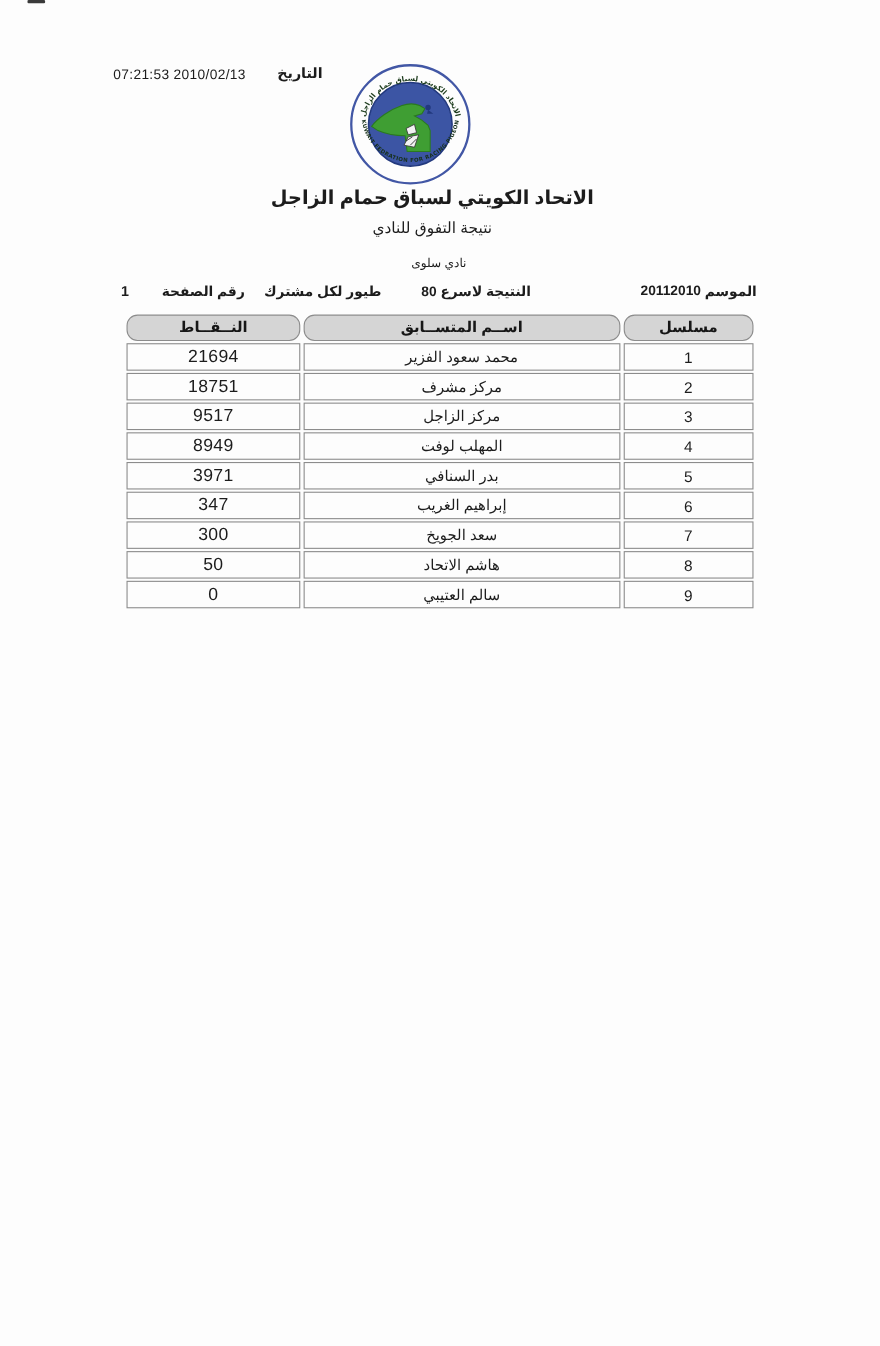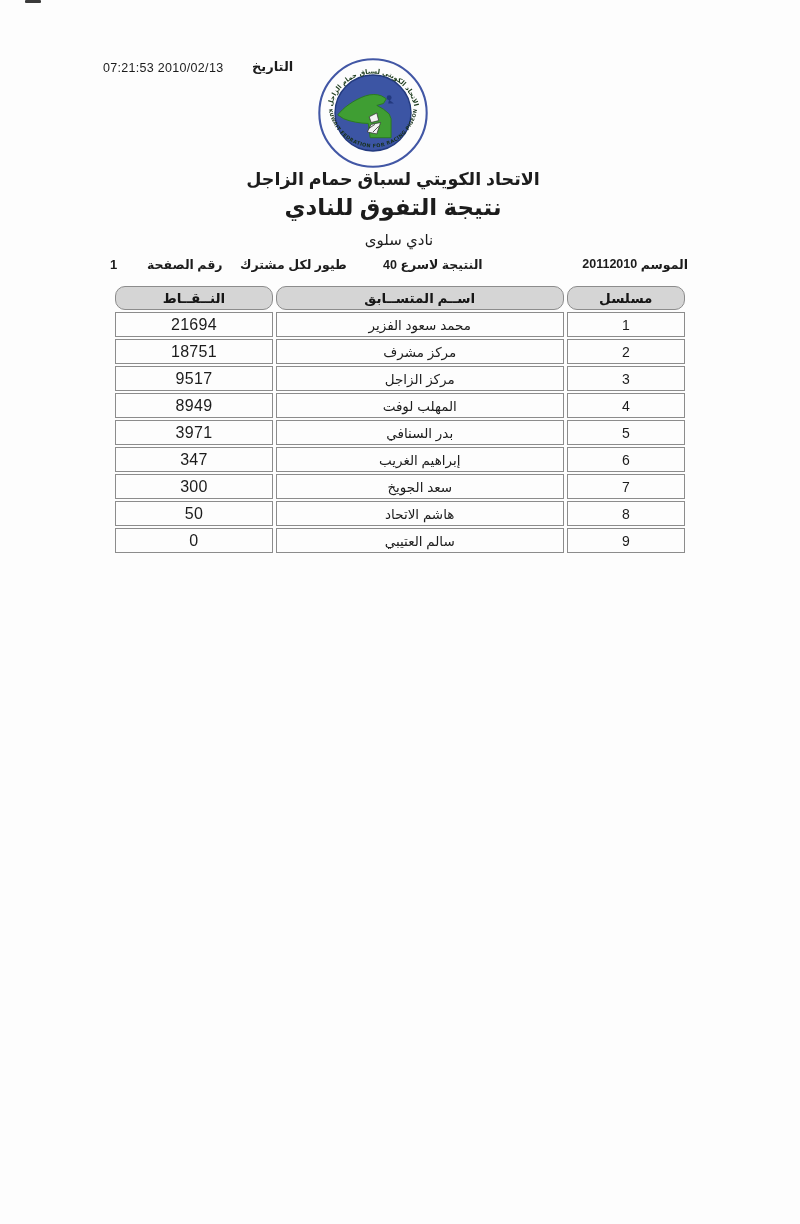--- a/index.html
+++ b/index.html
@@ -21,22 +21,22 @@
   
   .date-value{position:absolute;left:103px;top:61px;font-size:12.5px;letter-spacing:.3px;}
   .date-label{position:absolute;left:252px;top:59px;font-size:13px;font-weight:bold;direction:rtl;}
 
   
   .logo-wrap{position:absolute;left:316px;top:56px;width:114px;height:114px;}
 
   
   .titles{position:absolute;left:0;top:165px;width:786px;text-align:center;direction:rtl;}
   .title-main{font-size:17.5px;font-weight:bold;line-height:28px;}
-  .title-sub{font-size:23px;font-weight:bold;line-height:28px;}
-  .title-club{font-size:15px;font-weight:normal;margin-top:9px;line-height:20px;margin-left:12px;}
+  .title-sub{font-size:14px;font-weight:normal;line-height:28px;}
+  .title-club{font-size:11px;font-weight:normal;margin-top:9px;line-height:20px;margin-left:12px;}
 
   
   .meta{position:absolute;left:0;top:257px;width:800px;height:20px;font-size:12.5px;font-weight:bold;}
   .meta span{position:absolute;top:0;white-space:nowrap;direction:rtl;}
   .meta .page-value{left:110px;font-size:13px;}
   .meta .page-label{left:147px;}
   .meta .desc-left{left:240px;}
   .meta .desc-right{left:383px;}
   .meta .season{right:112px;}
   .meta .season b{font-weight:bold;text-align:right;}
@@ -103,21 +103,21 @@
   <div class="titles">
     <div class="title-main">الاتحاد الكويتي لسباق حمام الزاجل</div>
     <div class="title-sub">نتيجة التفوق للنادي</div>
     <div class="title-club">نادي سلوى</div>
   </div>
 
   <div class="meta">
     <span class="page-value">1</span>
     <span class="page-label">رقم الصفحة</span>
     <span class="desc-left">طيور لكل مشترك</span>
-    <span class="desc-right">النتيجة لاسرع 40</span>
+    <span class="desc-right">النتيجة لاسرع 80</span>
     <span class="season"><b>الموسم</b>&nbsp;<span>20112010</span></span>
   </div>
 
   <table class="results">
     <colgroup>
       <col class="c-serial">
         <col class="c-name">
         <col class="c-points">
     </colgroup>
     <thead>

